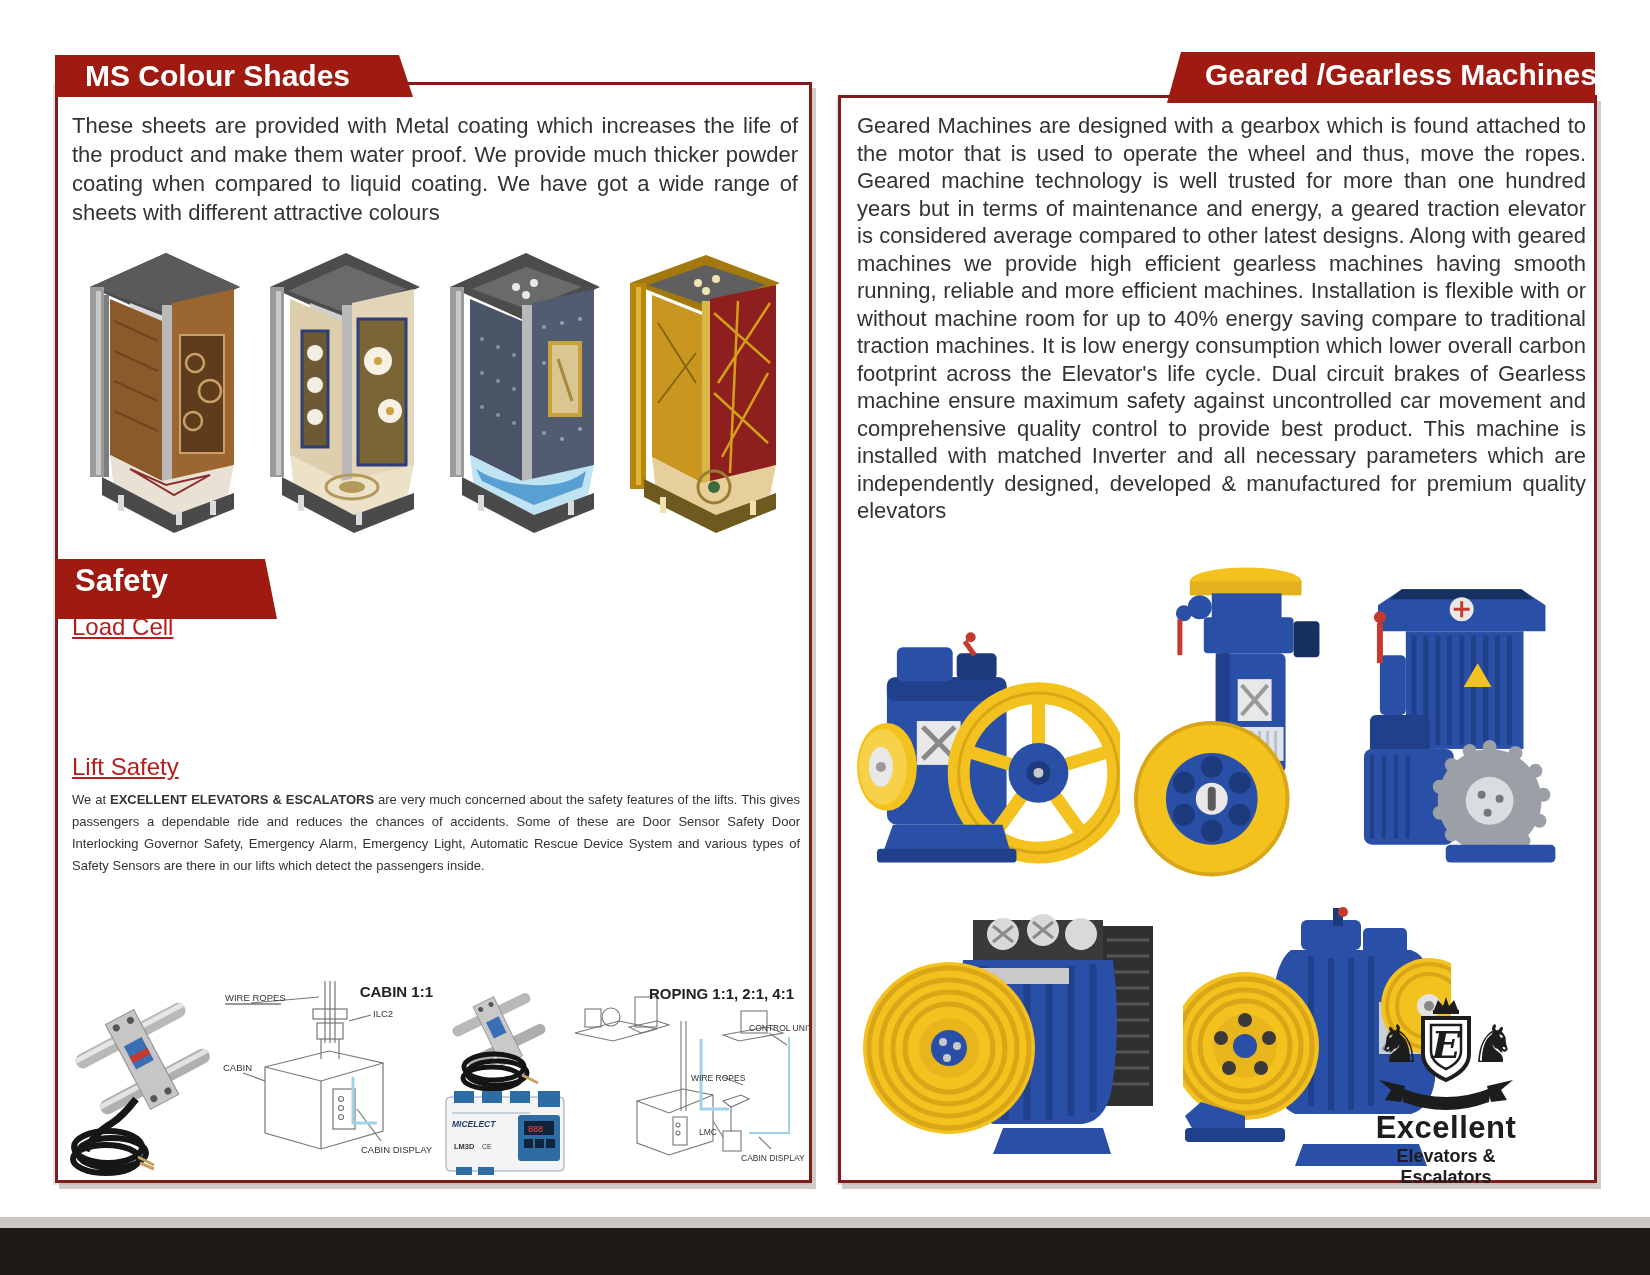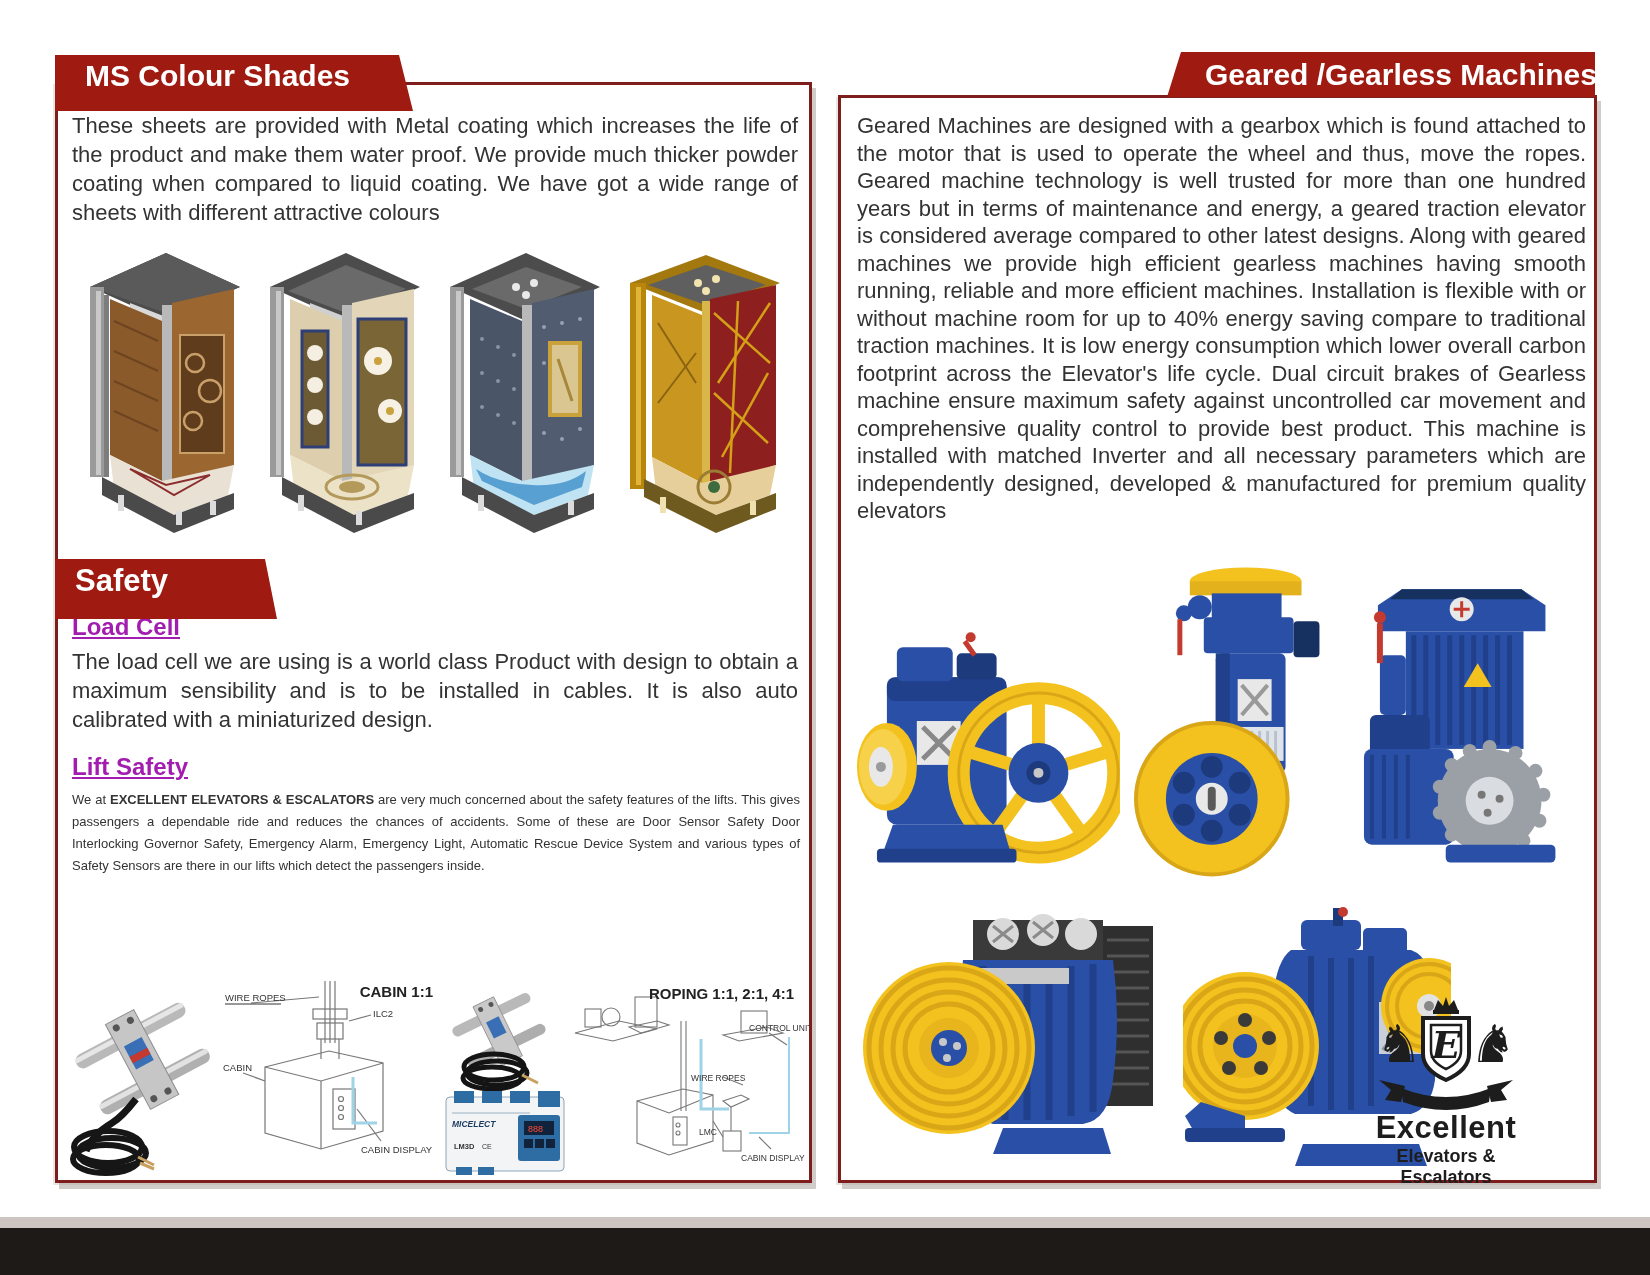--- a/index.html
+++ b/index.html
@@ -14,38 +14,38 @@
     box-shadow:4px 6px 0 rgba(168,162,156,0.55), -2px 2px 0 rgba(190,186,182,0.35);
   }
   .panel-left  { left:55px;  top:82px; width:757px; height:1101px; }
   .panel-right { left:838px; top:95px; width:759px; height:1088px; }
 
   .banner {
     position:absolute; background:#9f1b11; color:#ffffff; font-weight:bold;
     font-size:30px; white-space:nowrap; z-index:5;
   }
   .banner-left {
-    left:55px; top:55px; width:358px; height:56px; line-height:42px; padding-left:30px;
+    left:55px; top:55px; width:358px; height:42px; line-height:42px; padding-left:30px;
     clip-path:polygon(0 0, calc(100% - 14px) 0, 100% 100%, 0 100%);
   }
   .banner-right {
-    left:1167px; top:52px; width:428px; height:45px; line-height:45px; padding-left:38px;
+    left:1167px; top:52px; width:428px; height:51px; line-height:45px; padding-left:38px;
     clip-path:polygon(14px 0, 100% 0, 100% 100%, 0 100%);
   }
   .banner-safety {
     left:-3px; top:474px; width:222px; height:60px; line-height:44px; padding-left:20px;
     font-size:31px;
     clip-path:polygon(0 0, calc(100% - 12px) 0, 100% 100%, 0 100%);
   }
   .body-text {
     position:absolute; color:#333333; font-size:22px; line-height:29px;
     text-align:justify;
   }
   .subhead {
-    position:absolute; color:#a21caf; font-size:24px; font-weight:bold;
+    position:absolute; color:#b91c1c; font-size:24px; font-weight:normal;
     text-decoration:underline;
   }
   .cabin-row { position:absolute; left:20px; top:158px; width:714px; height:296px;
     display:flex; gap:6px; }
   .machine-row-top { position:absolute; left:12px; top:448px; width:720px; height:335px;
     display:flex; align-items:flex-end; gap:8px; }
   .machine-row-bottom { position:absolute; left:12px; top:788px; width:600px; height:288px;
     display:flex; align-items:flex-end; gap:14px; }
   .diagram-row { position:absolute; left:8px; top:896px; width:738px; height:196px;
     display:flex; gap:5px; align-items:flex-start; }
@@ -196,21 +196,20 @@
         <rect x="132" y="258" width="6" height="14" fill="#f0e2b0"></rect>
       </svg>
     </div>
 
     <div class="banner banner-safety">
       <span>Safety</span>
     </div>
 
     <div class="subhead" style="left:14px; top:528px;">Load Cell</div>
 
-    <div class="body-text" style="left:14px; top:562px; width:726px;">The load cell we are using is a world class Product with design to obtain a maximum sensibility and is to be installed in cables. It is also auto calibrated with a miniaturized design.</div>
 
     <div class="subhead" style="left:14px; top:668px;">Lift Safety</div>
 
     <div class="body-text ls-body" style="left:14px; top:704px; width:728px;"><span>We at </span><b>EXCELLENT ELEVATORS &amp; ESCALATORS</b><span> are very much concerned about the safety features of the lifts. This gives passengers a dependable ride and reduces the chances of accidents. Some of these are Door Sensor Safety Door Interlocking Governor Safety, Emergency Alarm, Emergency Light, Automatic Rescue Device System and various types of Safety Sensors are there in our lifts which detect the passengers inside.</span></div>
 
     <div class="diagram-row">
 
       <figure class="diagram-fig" style="width:150px;">
         <svg width="150" height="196" viewBox="0 0 150 196">
           <g transform="rotate(-28 75 70)">

